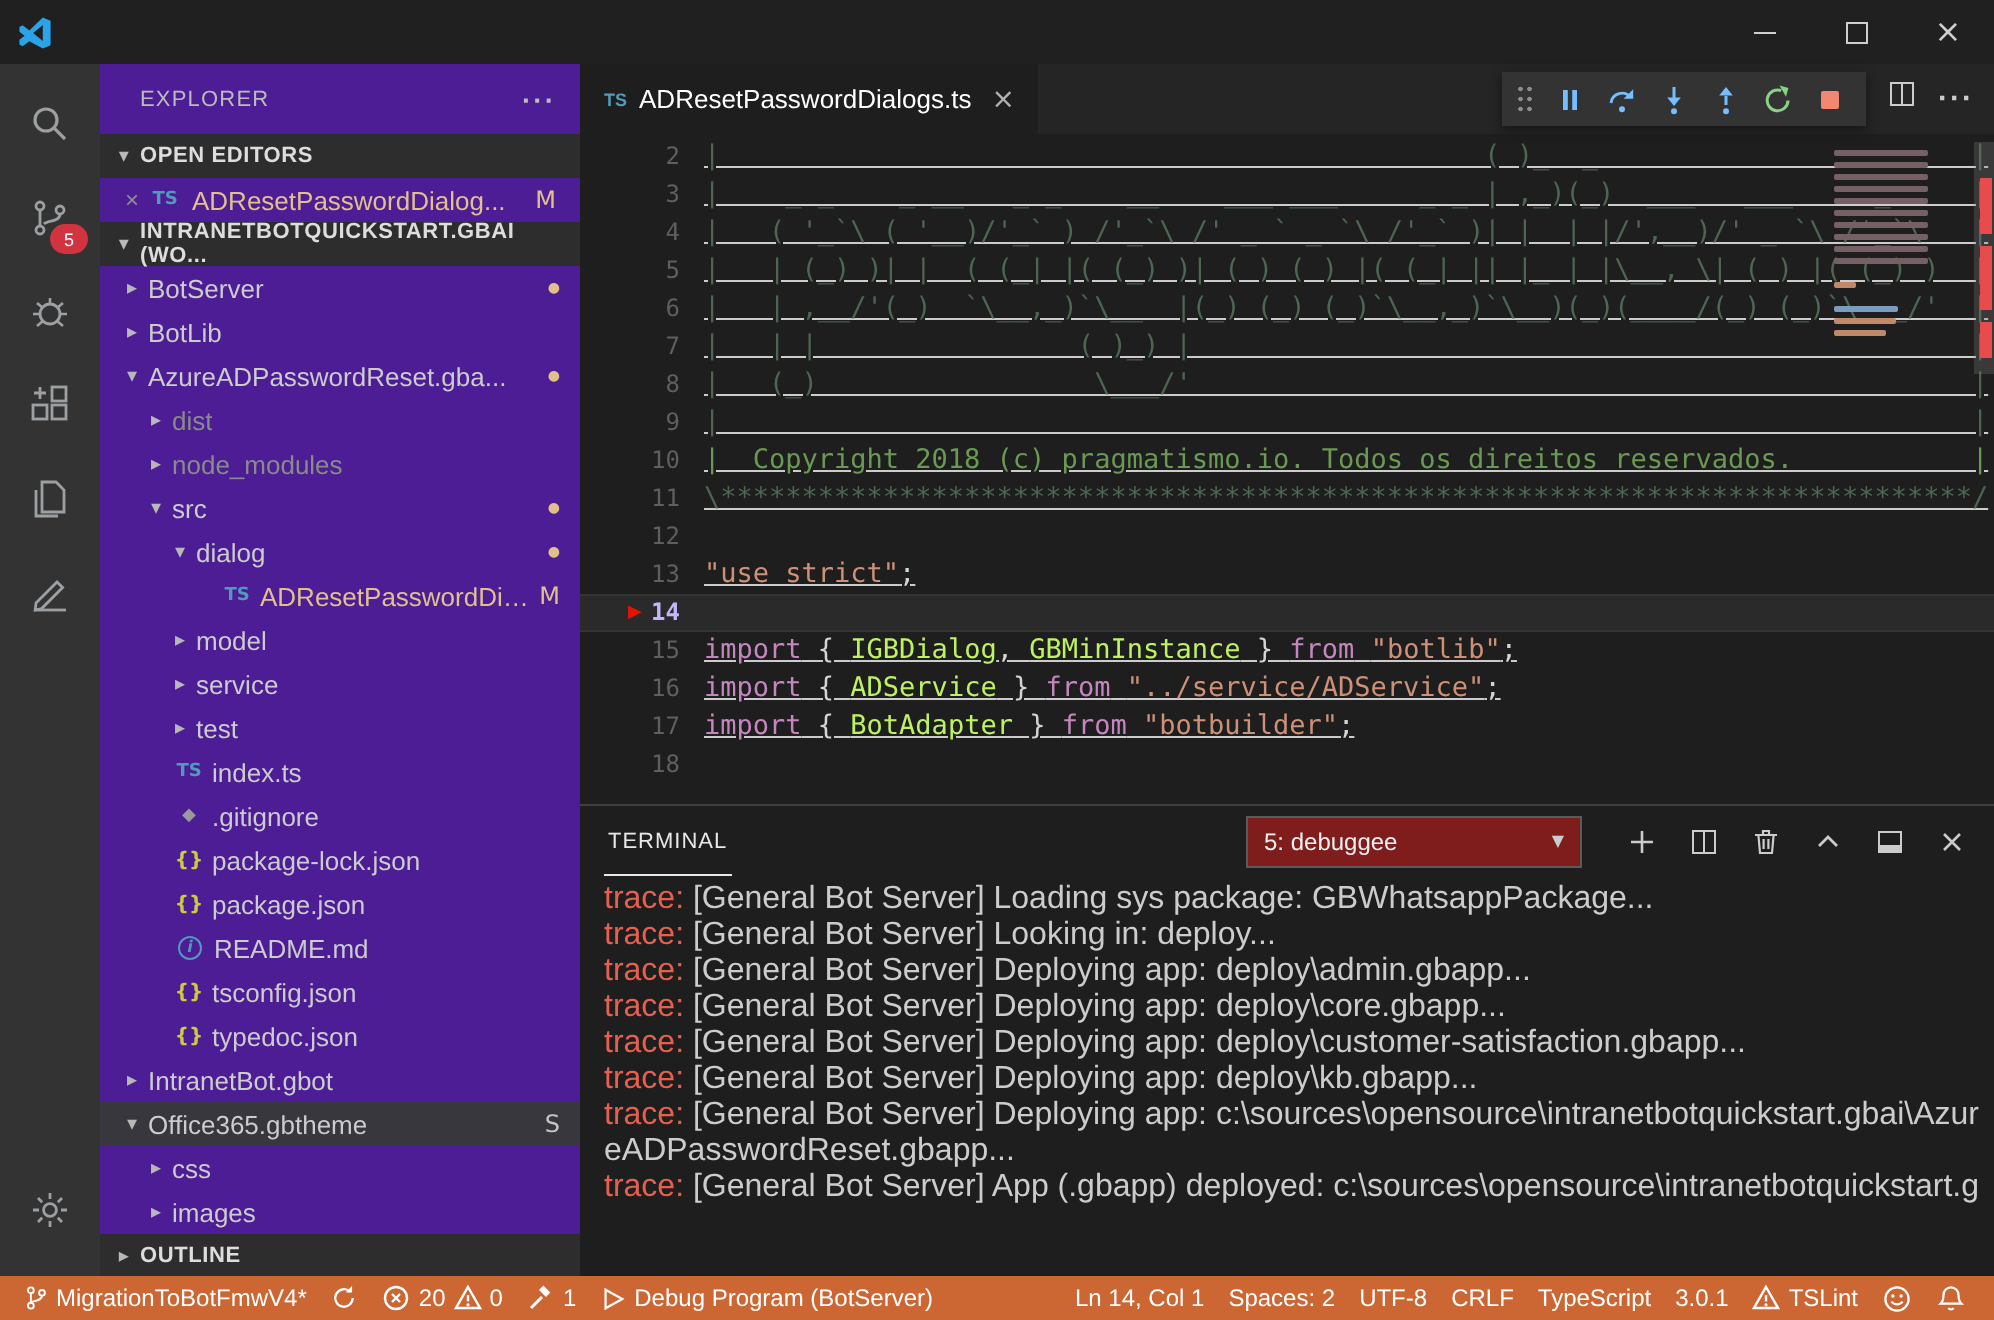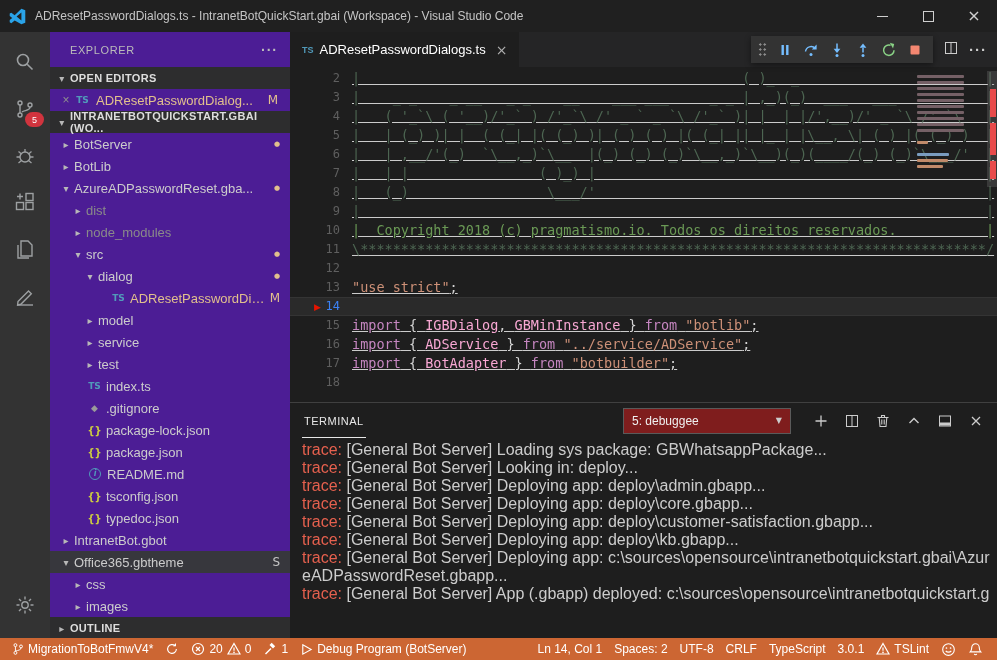--- a/index.html
+++ b/index.html
@@ -73,30 +73,30 @@
   .dt-btn{width:23px;height:23px;display:flex;align-items:center;justify-content:center;}
   .grip{width:9px;height:15px;margin-right:3px;
         background-image:radial-gradient(circle,#8c8c8c 1px,transparent 1.3px);background-size:4.5px 5px;}
 
   
   .editor-body{flex:none;height:333px;position:relative;overflow:hidden;
                font-family:"DejaVu Sans Mono","Liberation Mono",monospace;font-size:13.5px;padding-top:2px;}
   .code-line{display:flex;height:19px;line-height:19px;white-space:pre;}
   .gutter{width:62px;min-width:62px;display:inline-flex;justify-content:flex-end;align-items:center;
           padding-right:12px;color:#5f5f5f;font-size:12px;position:relative;box-sizing:border-box;}
-  .lnum.active{color:#3b82f6;}
+  .lnum.active{color:#c4b5fd;font-weight:bold;}
   .dbg-arrow{position:absolute;left:24px;top:50%;transform:translateY(-50%);color:#e51400;font-size:9px;
              font-family:"DejaVu Sans",sans-serif;}
   .current{background:rgba(130,130,130,0.12);box-shadow:inset 0 1px 0 rgba(255,255,255,.05),inset 0 -1px 0 rgba(255,255,255,.05);}
   .codetxt{white-space:pre;text-decoration:underline;}
   .tk-cma{color:#4d6652;}
   .tk-cm{color:#6a9955;}
   .tk-str{color:#ce9178;}
   .tk-kw{color:#c586c0;}
-  .tk-id{color:#f9a8d4;}
+  .tk-id{color:#bef264;}
   .tk-pl{color:#d4d4d4;}
   .minimap{position:absolute;top:0;right:10px;width:74px;height:100%;}
   .mm-bar{position:absolute;left:4px;height:2.5px;border-radius:1px;}
   .vscroll{position:absolute;top:4px;right:0;width:10px;height:116px;background:rgba(121,121,121,.30);}
   .ovmark{position:absolute;right:1px;width:6px;background:#e84b4b;}
 
   
   .panel{flex:1;display:flex;flex-direction:column;border-top:1px solid rgba(128,128,128,.35);min-height:0;}
   .panel-header{height:35px;flex:none;display:flex;align-items:center;padding:0 12px;}
   .panel-tab{height:100%;display:flex;align-items:center;font-size:11px;letter-spacing:.5px;color:#e7e7e7;
@@ -120,21 +120,20 @@
 </style>
 </head>
 <body>
 
 <div class="window">
 
   <div class="titlebar">
     <svg class="vslogo" viewBox="0 0 24 24">
       <path fill="#2aa3e8" d="M17.5 1 8 10.2 3.3 6.6 1 7.8v3.4L4.6 14 1 16.8v3.4l2.3 1.2L8 17.8 17.5 23l5.5-2.3V3.3L17.5 1zm0 5.3v11.4L10.7 12l6.8-5.7z"></path>
     </svg>
-    <span class="title-text">ADResetPasswordDialogs.ts - IntranetBotQuickStart.gbai (Workspace) - Visual Studio Code</span>
     <div class="win-controls">
       <div class="wc">
           <span class="wc-min-glyph"></span>
         </div>
       <div class="wc">
           <span class="wc-max-glyph"></span>
         </div>
       <div class="wc">
           <span class="wc-close-glyph">×</span>
         </div>

